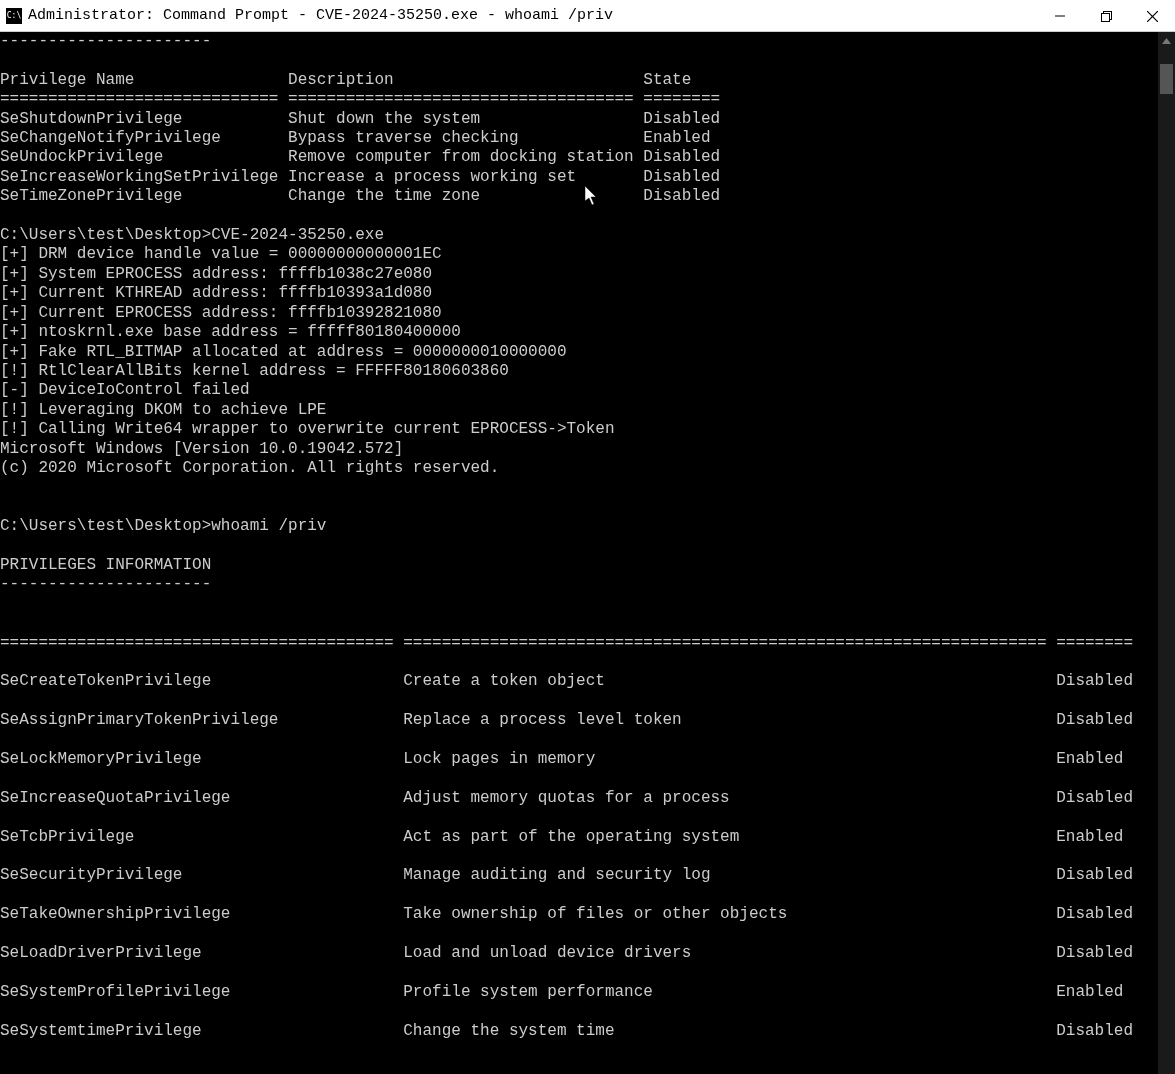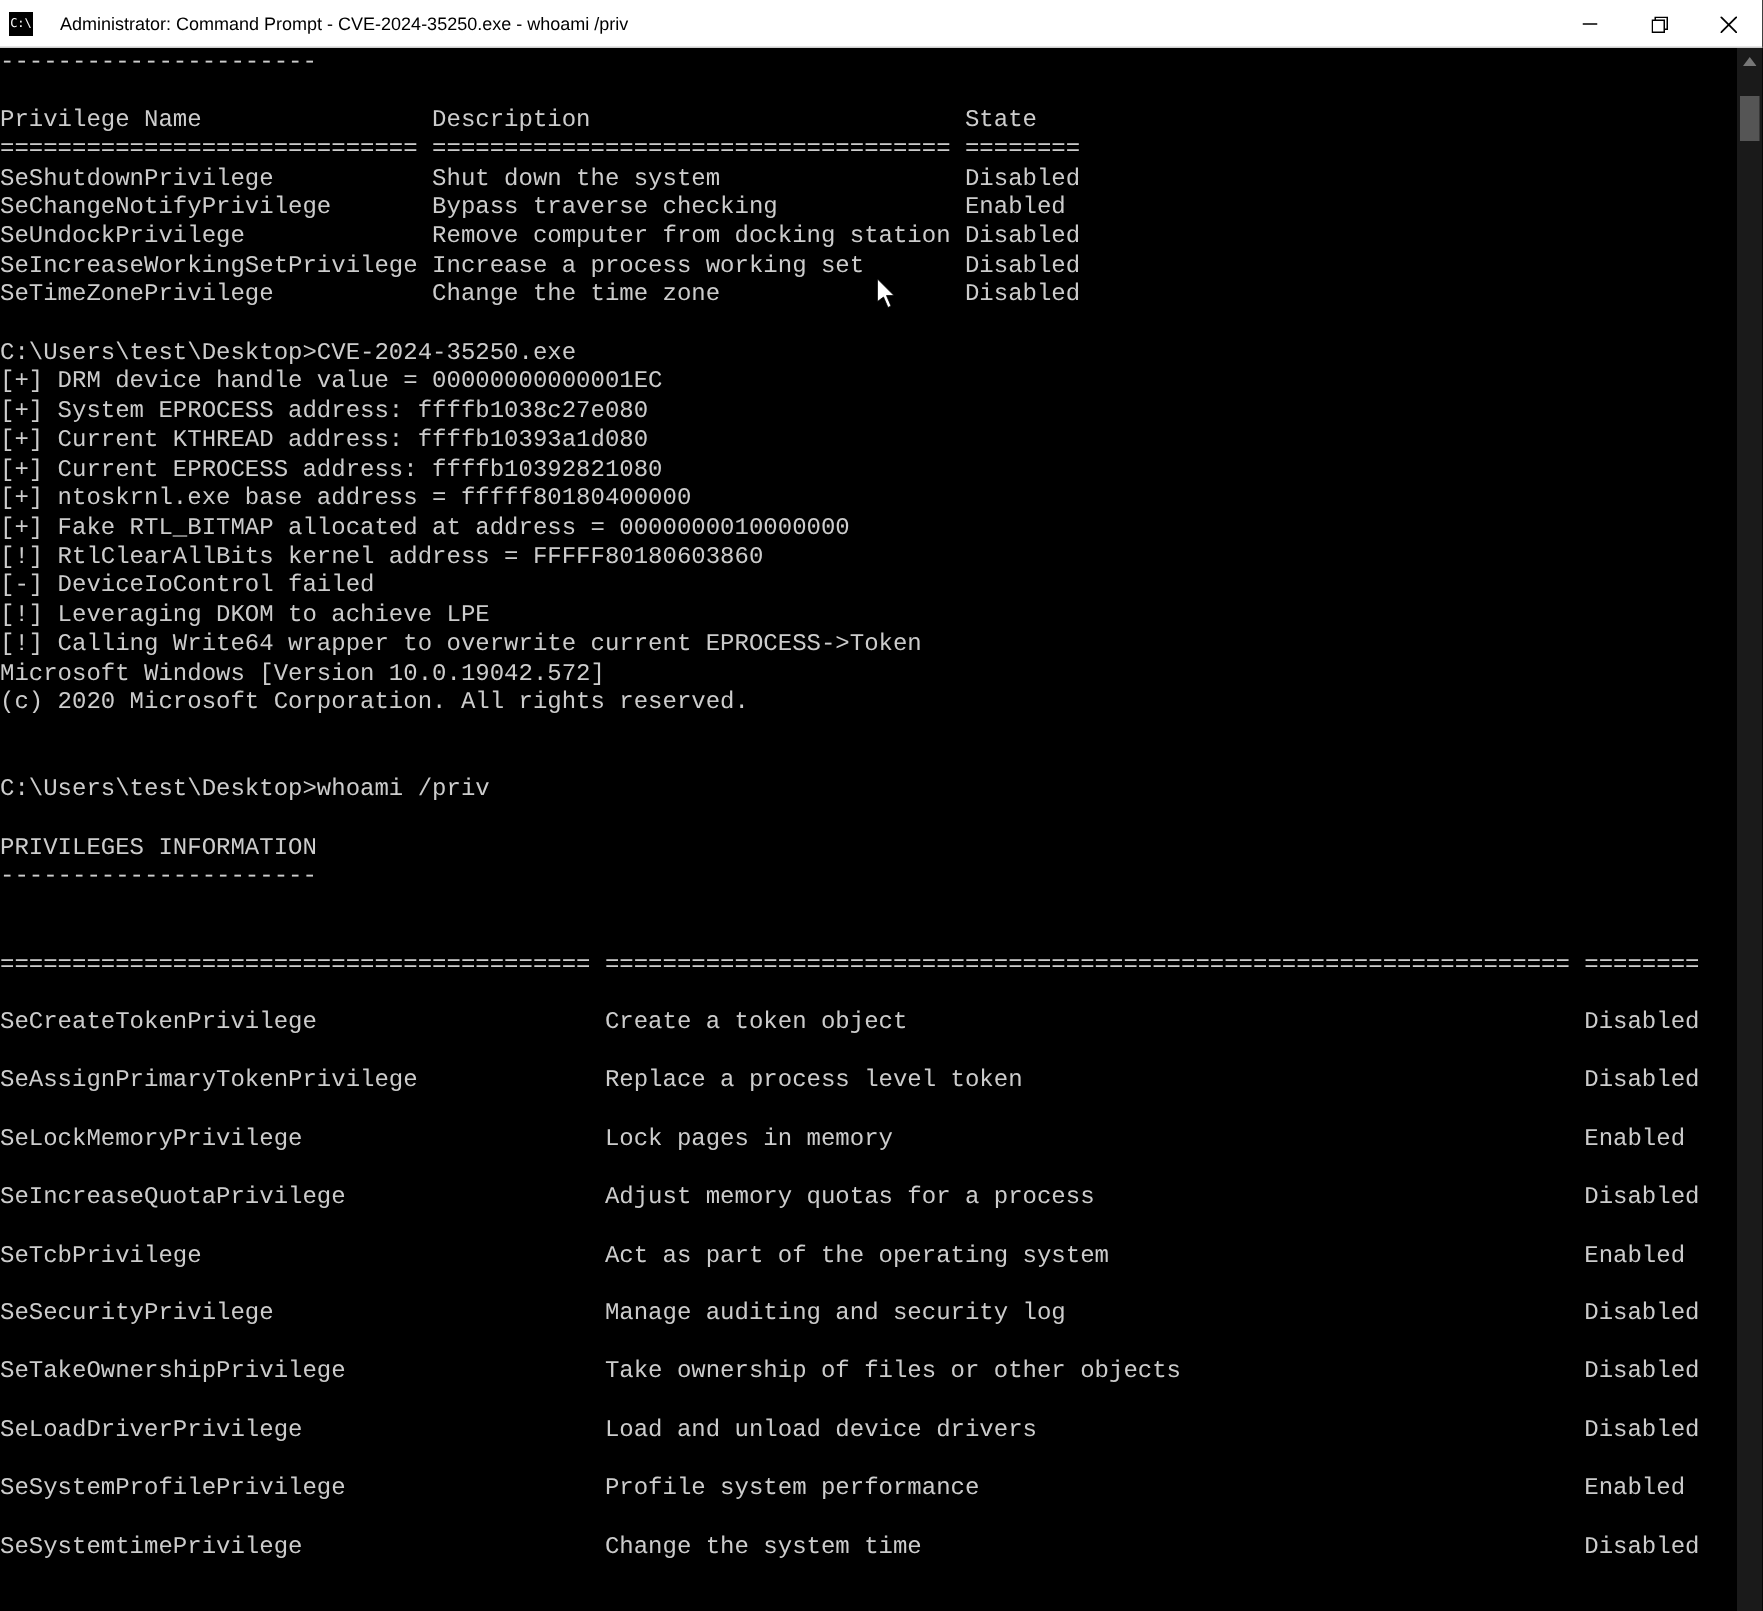--- a/index.html
+++ b/index.html
@@ -18,26 +18,25 @@
     background: #000;
     display: inline-flex;
     align-items: center;
     justify-content: center;
     font-size: 8px;
     color: #fff;
     font-family: Consolas, monospace;
   }
   .titlebar-title {
     flex: 1;
-    font-family: Liberation Sans, sans-serif;
-    font-size: 12px;
+    font-family: Liberation Mono, monospace;
+    font-size: 15px;
     color: #000;
     white-space: nowrap;
     overflow: hidden;
-    margin-left: 12px;
   }
   .win-controls { display: flex; height: 100%; }
   .win-btn {
     width: 46px;
     height: 32px;
     display: flex;
     align-items: center;
     justify-content: center;
     font-family: 'Segoe UI', sans-serif;
     font-size: 13px;

